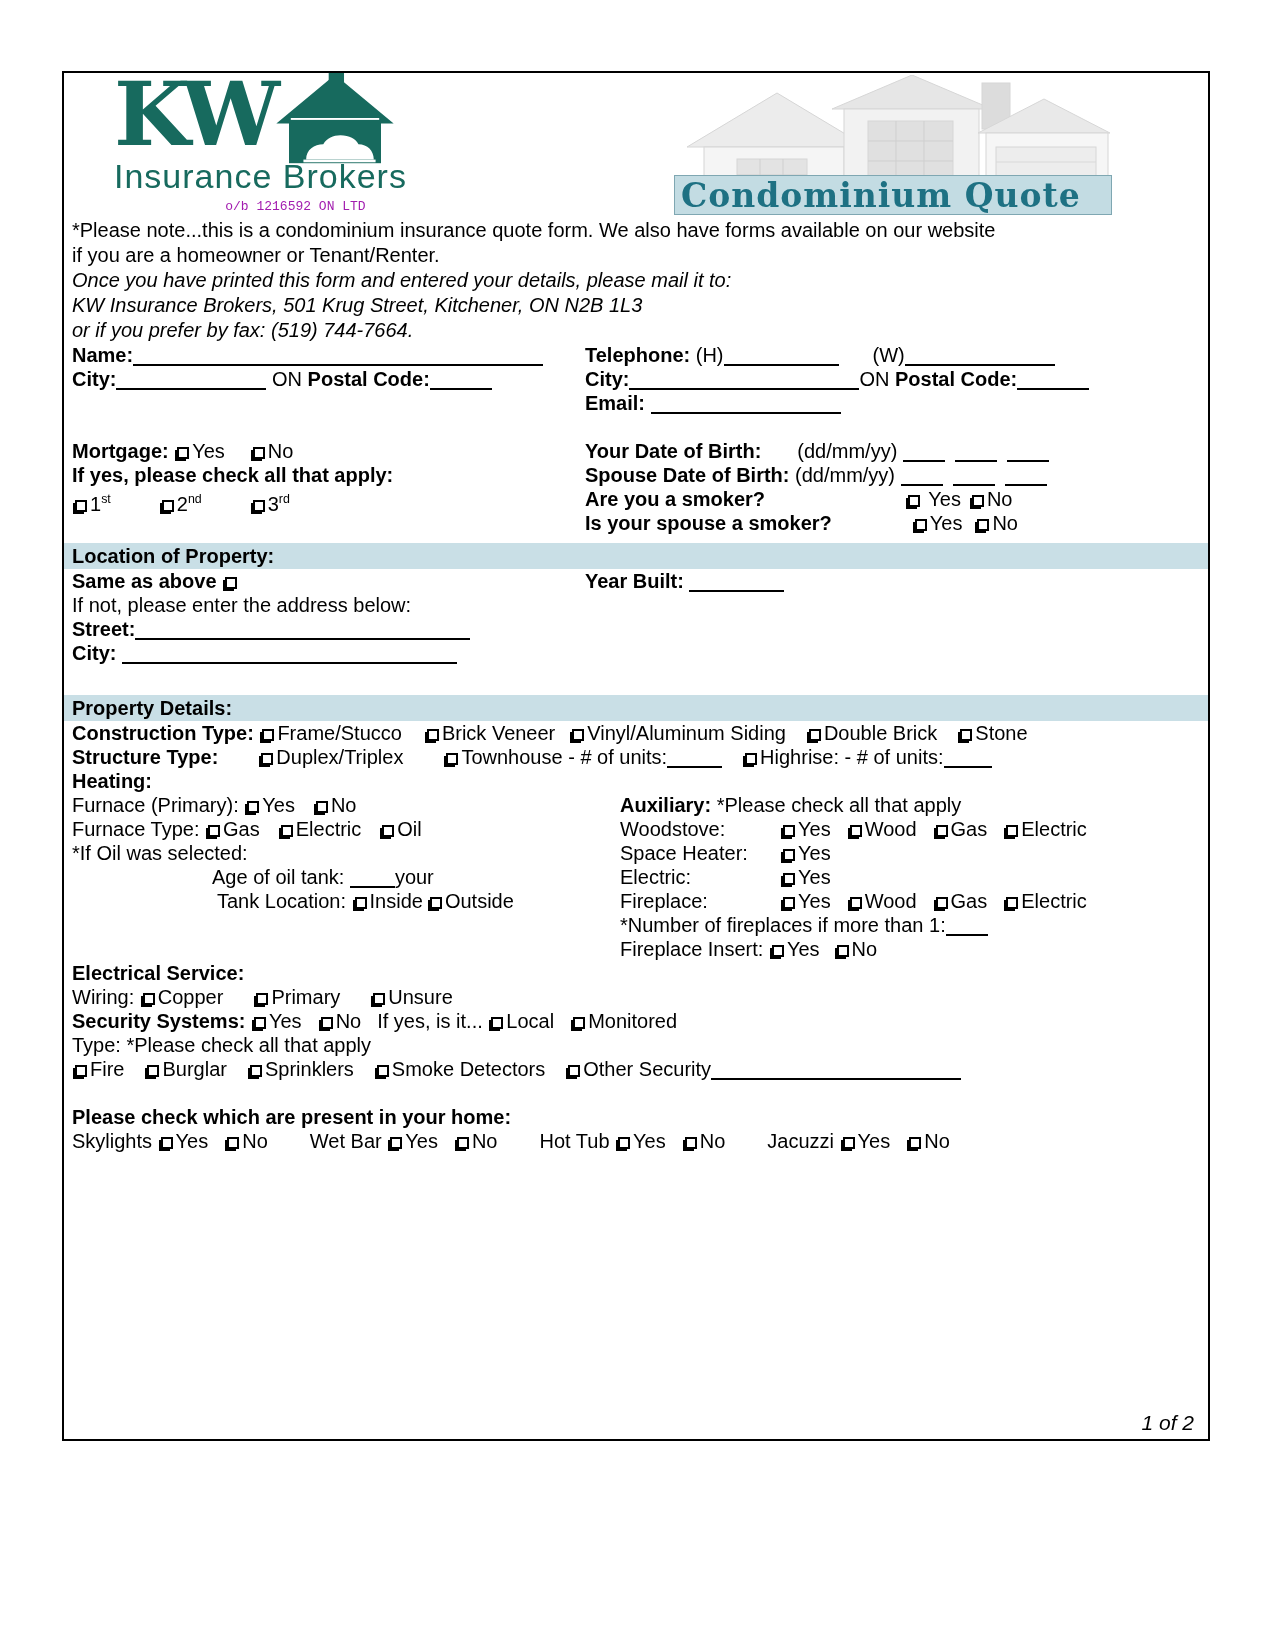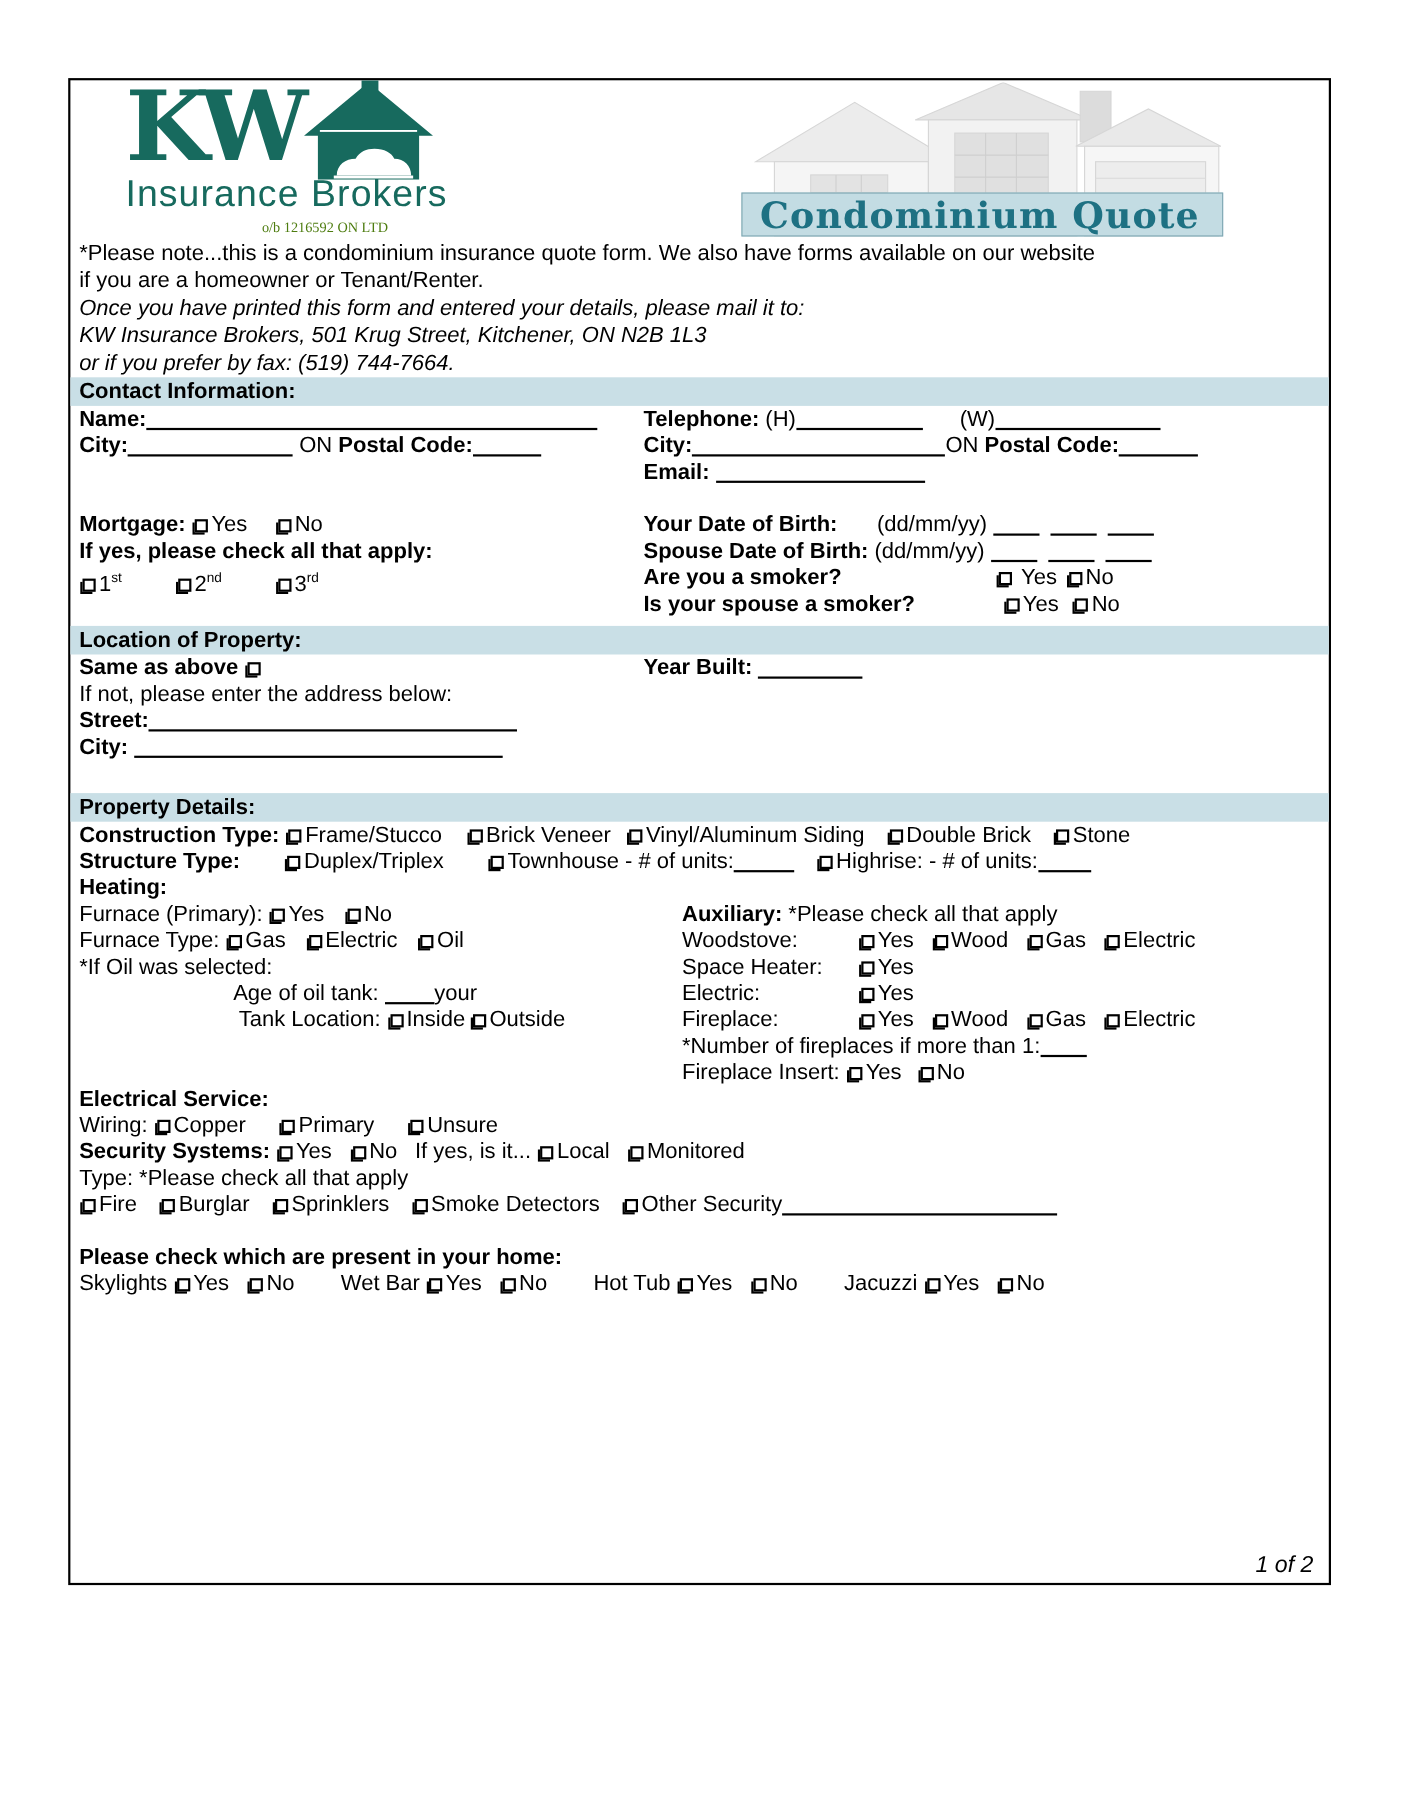--- a/index.html
+++ b/index.html
@@ -10,25 +10,25 @@
   .box{position:absolute;left:62px;top:71px;width:1148px;height:1370px;border:2px solid #000;}
 
   
   .hdr{position:relative;height:143px;}
   .logo{position:absolute;left:50px;top:0px;text-align:center;}
   .logo-top{display:flex;align-items:flex-start;}
   .kw{font-family:"DejaVu Serif",serif;font-weight:bold;font-size:88px;line-height:0.95;
       color:var(--teal);letter-spacing:-6px;}
   .house{margin-left:2px;margin-top:0px;}
   .logo-name{font-size:34px;color:var(--teal);margin-top:-8px;letter-spacing:1px;}
-  .logo-sub{font-family:Liberation Serif, serif;font-size:13px;color:#4d7c0f;margin-left:70px;margin-top:3px;}
+  .logo-sub{font-family:Liberation Mono, monospace;font-size:13px;color:#a21caf;margin-left:70px;margin-top:3px;}
   .hero{position:absolute;right:98px;top:2px;width:428px;height:140px;}
   .hero > svg{position:absolute;left:0;top:0;}
   .banner{position:absolute;left:-8px;right:-2px;bottom:0;height:40px;background:#c3dce3;
-          border:1px solid #7fa7b2;display:flex;align-items:center;padding-left:16px;}
+          border:1px solid #7fa7b2;display:flex;align-items:center;padding-left:6px;}
   .banner span{font-family:"DejaVu Serif",serif;font-weight:bold;font-size:33px;color:#1e7183;letter-spacing:1px;}
 
   
   .pad{padding:0 8px;}
   .intro{padding-top:2px;}
   .intro .fline{line-height:25px;font-size:20px;}
   .band{background:var(--band);font-weight:bold;font-size:20px;line-height:26px;height:26px;padding-left:8px;}
   .band.loc{margin-top:8px;}
   .band.prop{margin-top:30px;}
   .fline{line-height:24px;min-height:24px;white-space:nowrap;font-size:20px;}
@@ -102,23 +102,20 @@
     </div>
 
     <div class="intro pad">
         <div class="fline"><span>*Please note...this is a condominium insurance quote form.  We also have forms available on our website</span></div>
         <div class="fline"><span>if you are a homeowner or Tenant/Renter.</span></div>
         <div class="fline"><span class="ital">Once you have printed this form and entered your details, please mail it to:</span></div>
         <div class="fline"><span class="ital">KW Insurance Brokers, 501 Krug Street, Kitchener, ON N2B 1L3</span></div>
         <div class="fline"><span class="ital">or if you prefer by fax: (519) 744-7664.</span></div>
       </div>
 
-    <div class="band">
-      <span>Contact Information:</span>
-    </div>
     <div class="twocol contact-grid pad">
       <div class="col">
           <div class="fline"><span class="bld">Name:</span><span class="blank" style="width: 410px;"></span></div>
           <div class="fline"><span class="bld">City:</span><span class="blank" style="width: 150px;"></span><span> ON </span><span class="bld">Postal Code:</span><span class="blank" style="width: 62px;"></span></div>
           <div class="fline">&nbsp;</div>
           <div class="fline">&nbsp;</div>
           <div class="fline"><span class="bld">Mortgage: </span><span class="cbopt"><span class="cbg"></span><span>Yes</span></span><span class="gap" style="width: 25px;"></span><span class="cbopt"><span class="cbg"></span><span>No</span></span></div>
           <div class="fline"><span class="bld">If yes, please check all that apply:</span></div>
           <div class="fline"><span class="cbopt"><span class="cbg"></span><span>1<sup>st</sup></span></span><span class="gap" style="width: 48px;"></span><span class="cbopt"><span class="cbg"></span><span>2<sup>nd</sup></span></span><span class="gap" style="width: 48px;"></span><span class="cbopt"><span class="cbg"></span><span>3<sup>rd</sup></span></span></div>
         </div>

